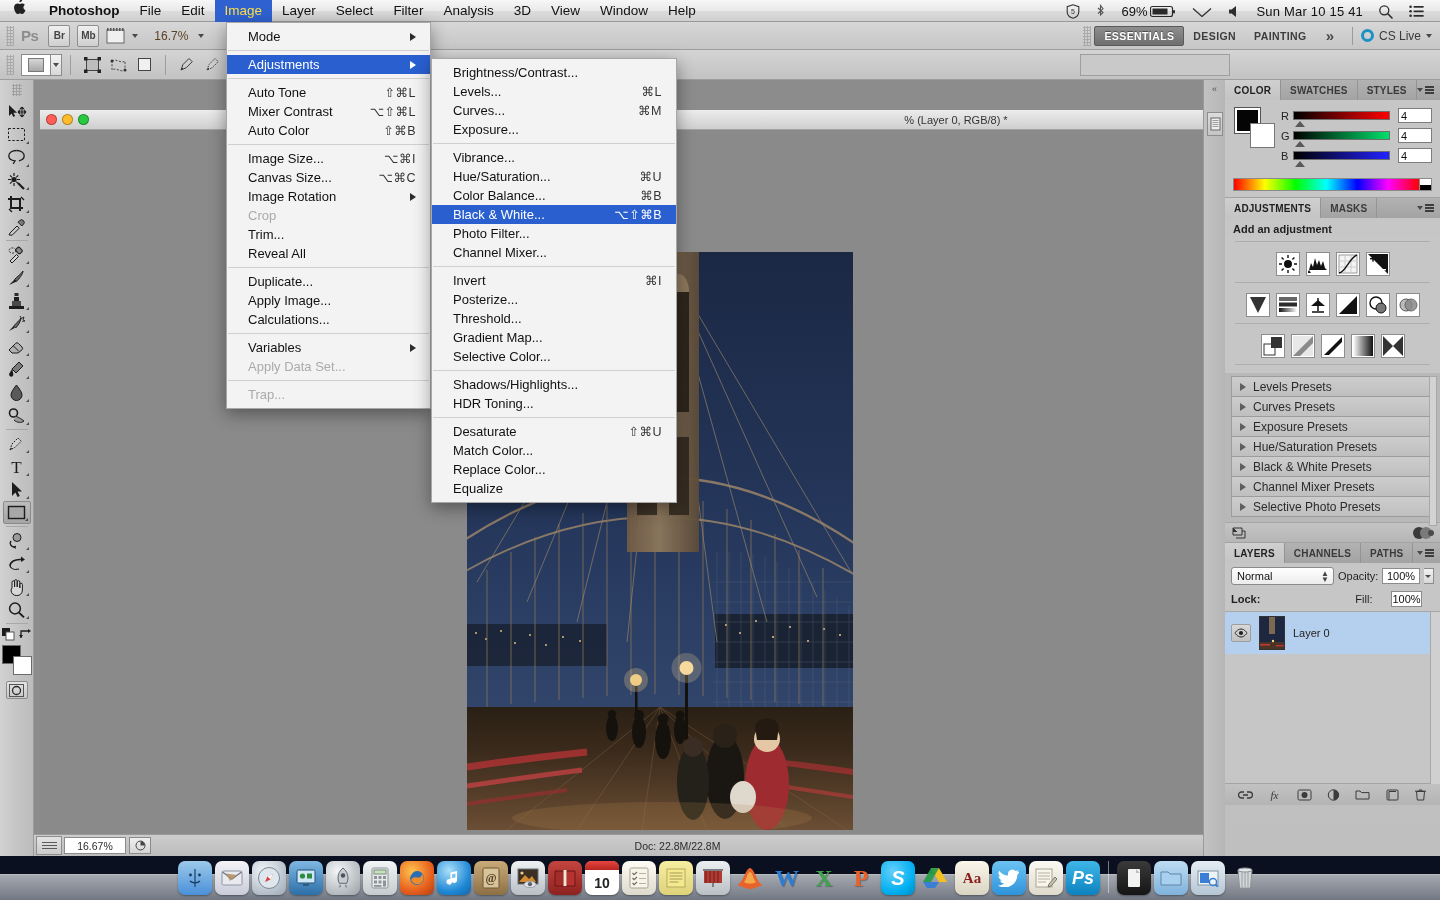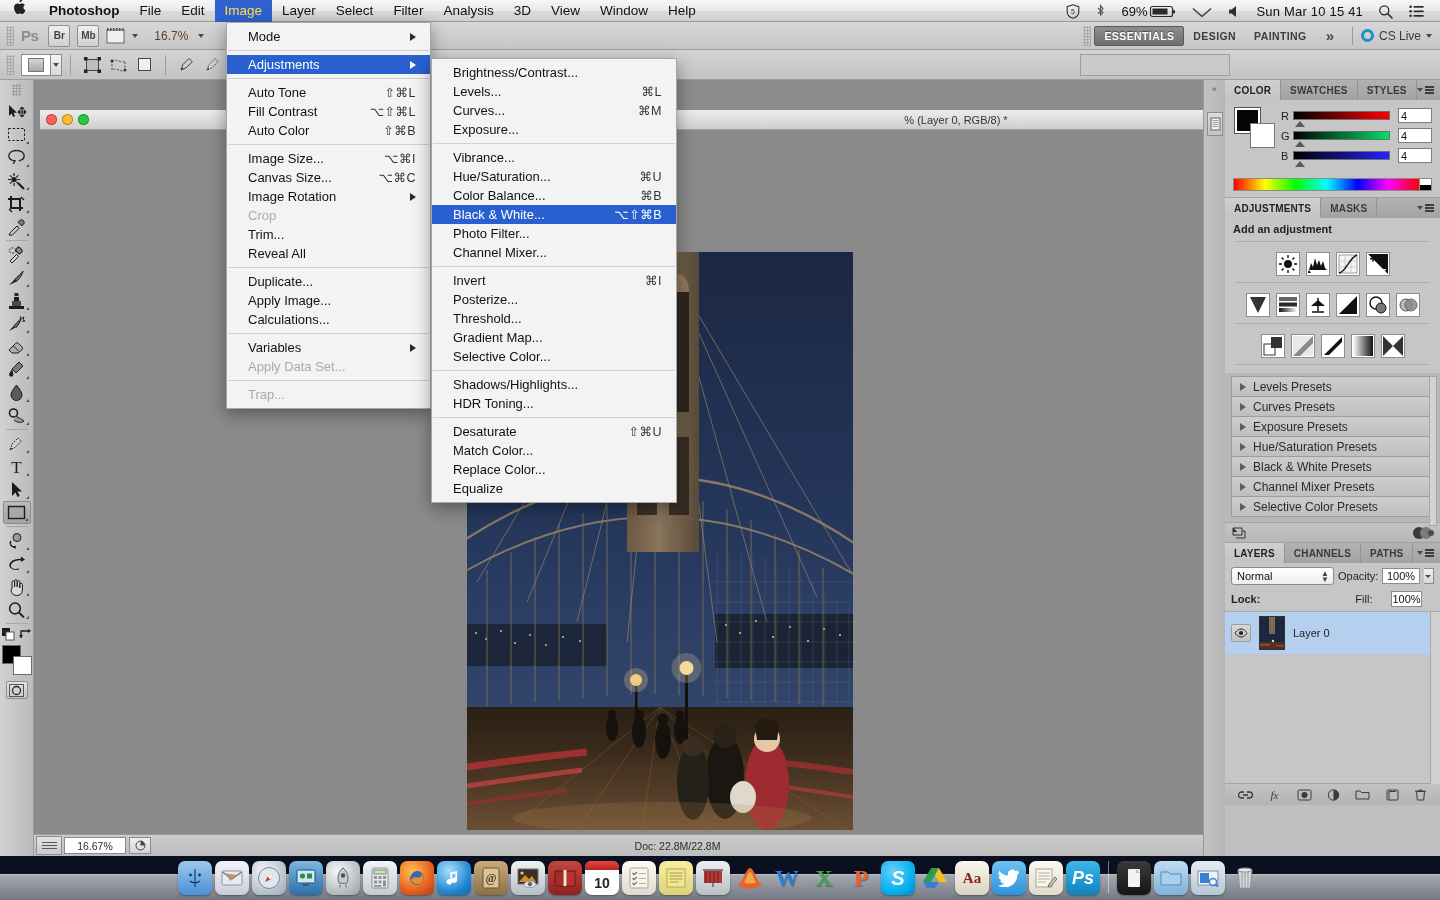--- a/index.html
+++ b/index.html
@@ -1001,21 +1001,21 @@
         <div class="preset">
             <span class="parrow"></span>
             <span>Black &amp; White Presets</span>
           </div>
         <div class="preset">
             <span class="parrow"></span>
             <span>Channel Mixer Presets</span>
           </div>
         <div class="preset">
             <span class="parrow"></span>
-            <span>Selective Color Presets</span>
+            <span>Selective Photo Presets</span>
           </div>
         <div style="position:absolute;right:3px;top:3px;width:8px;height:150px;background:#d3d3d3;border:1px solid #a8a8a8;"></div>
       </div>
       <div style="height:20px;background:linear-gradient(180deg,#c4c4c4,#b6b6b6);border-top:1px solid #a6a6a6;display:flex;align-items:center;padding:0 6px;">
         <svg width="16" height="14" viewBox="0 0 16 14">
             <path d="M2 2h9v7H2z" fill="none" stroke="#333"></path>
             <path d="M11 5h3v7h-9" fill="none" stroke="#333"></path>
             <path d="M2 2l4 4" stroke="#333"></path>
             <path d="M2 2v4h4z" fill="#333"></path>
           </svg>
@@ -1146,21 +1146,21 @@
   <div class="mrow hl">
     <span class="lbl">Adjustments</span>
     <span class="sub"></span>
   </div>
   <div class="msep"></div>
   <div class="mrow">
     <span class="lbl">Auto Tone</span>
     <span class="key">⇧⌘L</span>
   </div>
   <div class="mrow">
-    <span class="lbl">Fill Contrast</span>
+    <span class="lbl">Mixer Contrast</span>
     <span class="key">⌥⇧⌘L</span>
   </div>
   <div class="mrow">
     <span class="lbl">Auto Color</span>
     <span class="key">⇧⌘B</span>
   </div>
   <div class="msep"></div>
   <div class="mrow">
     <span class="lbl">Image Size...</span>
     <span class="key">⌥⌘I</span>

